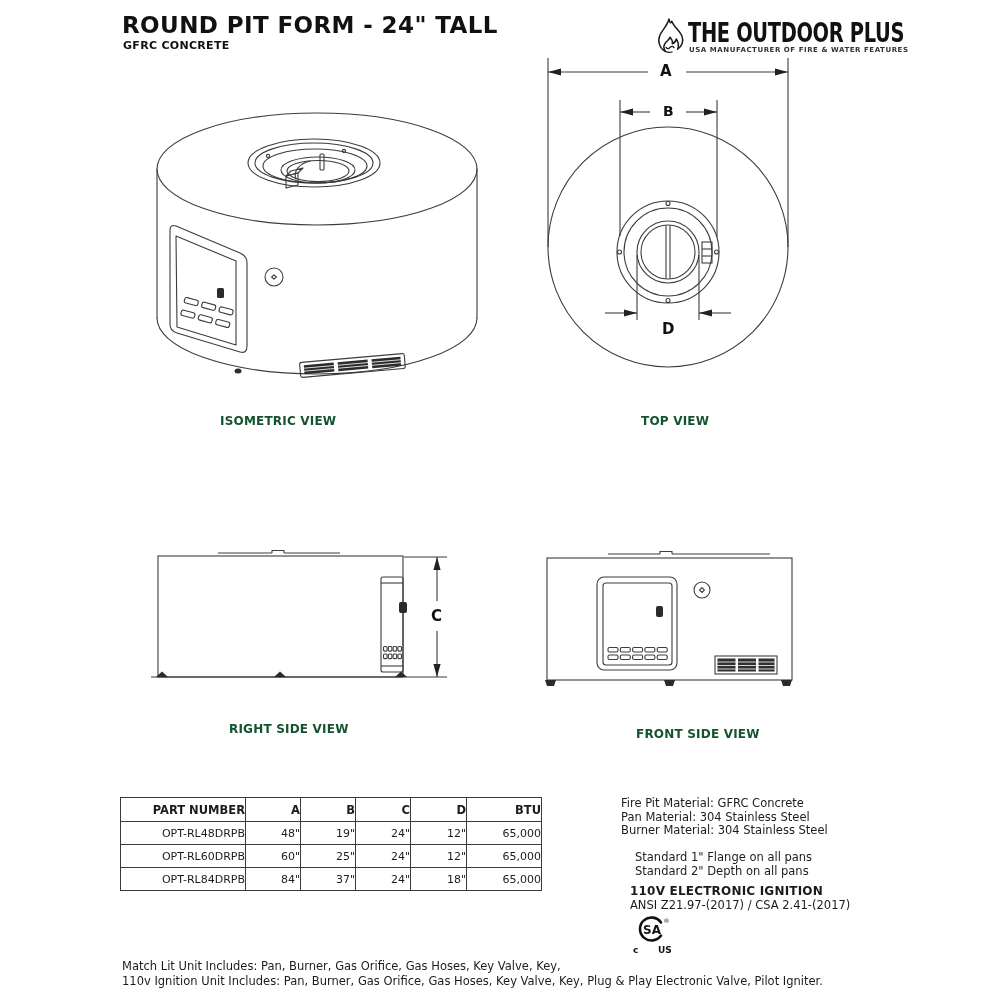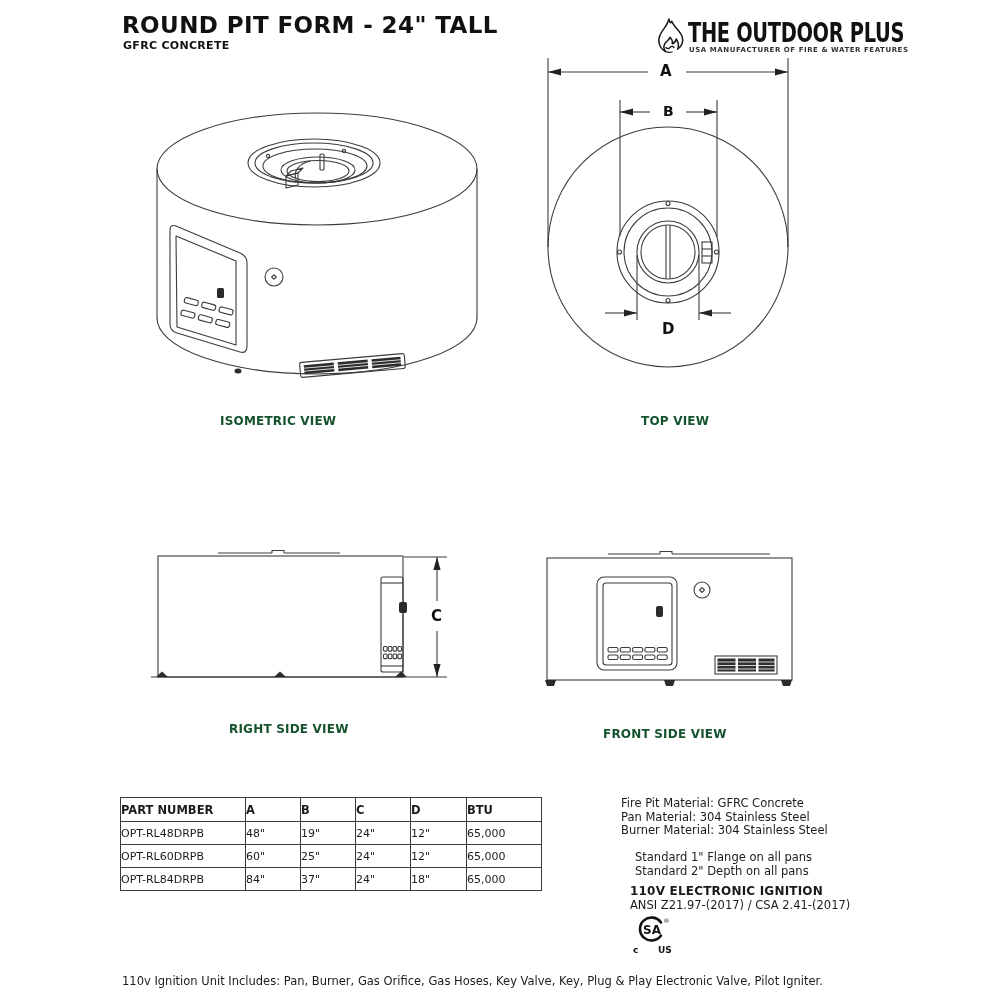--- a/index.html
+++ b/index.html
@@ -8,21 +8,21 @@
   .abs{position:absolute;}
   .title{left:122px;top:12px;font-size:23px;font-weight:bold;letter-spacing:.4px;color:#111;}
   .subtitle{left:123px;top:39px;font-size:11px;font-weight:bold;letter-spacing:.3px;color:#111;}
   .logo-name{left:688px;top:17px;font-size:27px;font-weight:bold;letter-spacing:-.5px;
              transform:scaleX(.72);transform-origin:left top;white-space:nowrap;color:#111;}
   .logo-tag{left:689px;top:46px;font-size:7px;letter-spacing:.55px;font-weight:bold;color:#333;white-space:nowrap;text-align:center;}
   .view-label{font-size:12px;font-weight:bold;letter-spacing:.2px;color:#14532d;white-space:nowrap;}
   .dim-label{font-weight:bold;color:#111;background:#fff;padding:0 2px;}
   .spec-table{position:absolute;left:120px;top:797px;border-collapse:collapse;table-layout:fixed;
               font-size:11px;color:#1c1c1c;}
-  .spec-table th,.spec-table td{border:1.6px solid #3a3a3a;text-align:left;padding:0;height:22px;
+  .spec-table th,.spec-table td{border:1.6px solid #3a3a3a;text-align:right;padding:0;height:22px;
               overflow:hidden;white-space:nowrap;margin-left:44px;}
   .spec-table th{font-size:11.5px;font-weight:bold;height:23px;}
   .specs{font-size:11.5px;line-height:13.6px;color:#1c1c1c;white-space:nowrap;}
   .specs-bold{font-size:12px;font-weight:bold;letter-spacing:.2px;white-space:nowrap;}
   .footer-line{font-size:11.5px;color:#1c1c1c;white-space:nowrap;}
 </style>
 </head>
 <body>
 
 <div class="page">
@@ -199,21 +199,21 @@
       <path d="M15,3 C13.5,9.5 8.5,13.5 6,19 C3.3,25 5.5,32.5 11.5,35.5 C9.5,32.5 9.6,28.8 11.9,26.3 C13.4,24.6 15.2,23.6 16,21.2 C17.8,23 18.7,25.2 18.3,27.7 C20.4,26.9 21.9,25.2 22.3,23 C24.3,26 25.2,29.5 23.6,33.2 C28,30.5 29.9,25.2 28,20.2 C26,14.8 19.8,11 17.8,5.2 C17,7.2 16.2,8.3 15,3 Z" fill="none" stroke="#1a1a1a" stroke-width="1.5" stroke-linejoin="round"></path>
       <path d="M11.5,35.5 C13.6,36.4 16,36.6 18.1,36 M12,31.5 q2,2.2 4,0 q2,-2.2 4,0" fill="none" stroke="#1a1a1a" stroke-width="1.3" stroke-linecap="round"></path>
     </svg>
   </div>
   <div class="abs logo-name">THE OUTDOOR PLUS</div>
   <div class="abs logo-tag">USA MANUFACTURER OF FIRE &amp; WATER FEATURES</div>
 
   <div class="abs view-label" style="left:220px;top:414px">ISOMETRIC VIEW</div>
   <div class="abs view-label" style="left:641px;top:414px">TOP VIEW</div>
   <div class="abs view-label" style="left:229px;top:722px">RIGHT SIDE VIEW</div>
-  <div class="abs view-label" style="left:603px;top:727px">FRONT SIDE VIEW</div>
+  <div class="abs view-label" style="left:636px;top:727px">FRONT SIDE VIEW</div>
 
   <div class="abs dim-label" style="left:658px;top:62px;font-size:15px">A</div>
   <div class="abs dim-label" style="left:661px;top:103px;font-size:14px">B</div>
   <div class="abs dim-label" style="left:660px;top:320px;font-size:15px">D</div>
   <div class="abs dim-label" style="left:429px;top:607px;font-size:15px">C</div>
 
   <table class="spec-table">
     <colgroup>
       <col style="width:125px">
         <col style="width:55px">
@@ -275,15 +275,16 @@
   <div class="abs" style="left:630px;top:915px;width:46px;height:42px">
     <svg width="46" height="42" viewBox="0 0 46 42">
       <path d="M31,7.5 A11.5,11.5 0 1 0 31,20.5" fill="none" stroke="#111" stroke-width="2.6" stroke-linecap="round"></path>
       <text x="22" y="18.5" font-size="12" font-weight="bold" text-anchor="middle" fill="#111" font-family="DejaVu Sans, sans-serif">SA</text>
       <text x="33.5" y="8" font-size="6" fill="#111" font-family="DejaVu Sans, sans-serif">®</text>
       <text x="3" y="38" font-size="9" font-weight="bold" fill="#111" font-family="DejaVu Sans, sans-serif">c</text>
       <text x="28" y="38" font-size="9" font-weight="bold" fill="#111" font-family="DejaVu Sans, sans-serif">US</text>
     </svg>
   </div>
 
+  <div class="abs footer-line" style="left:122px;top:959px">Match Lit Unit Includes: Pan, Burner, Gas Orifice, Gas Hoses, Key Valve, Key,</div>
   <div class="abs footer-line" style="left:122px;top:974px">110v Ignition Unit Includes: Pan, Burner, Gas Orifice, Gas Hoses, Key Valve, Key, Plug &amp; Play Electronic Valve, Pilot Igniter.</div>
 
 </div>
 
 </body></html>

